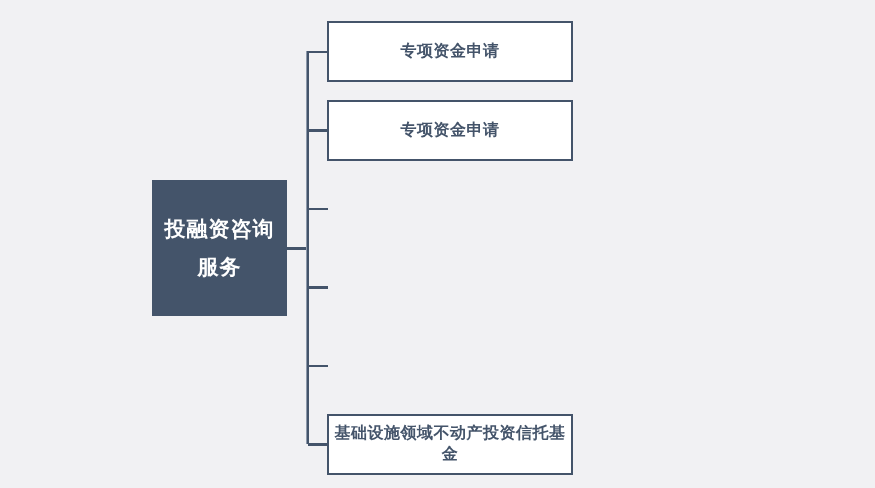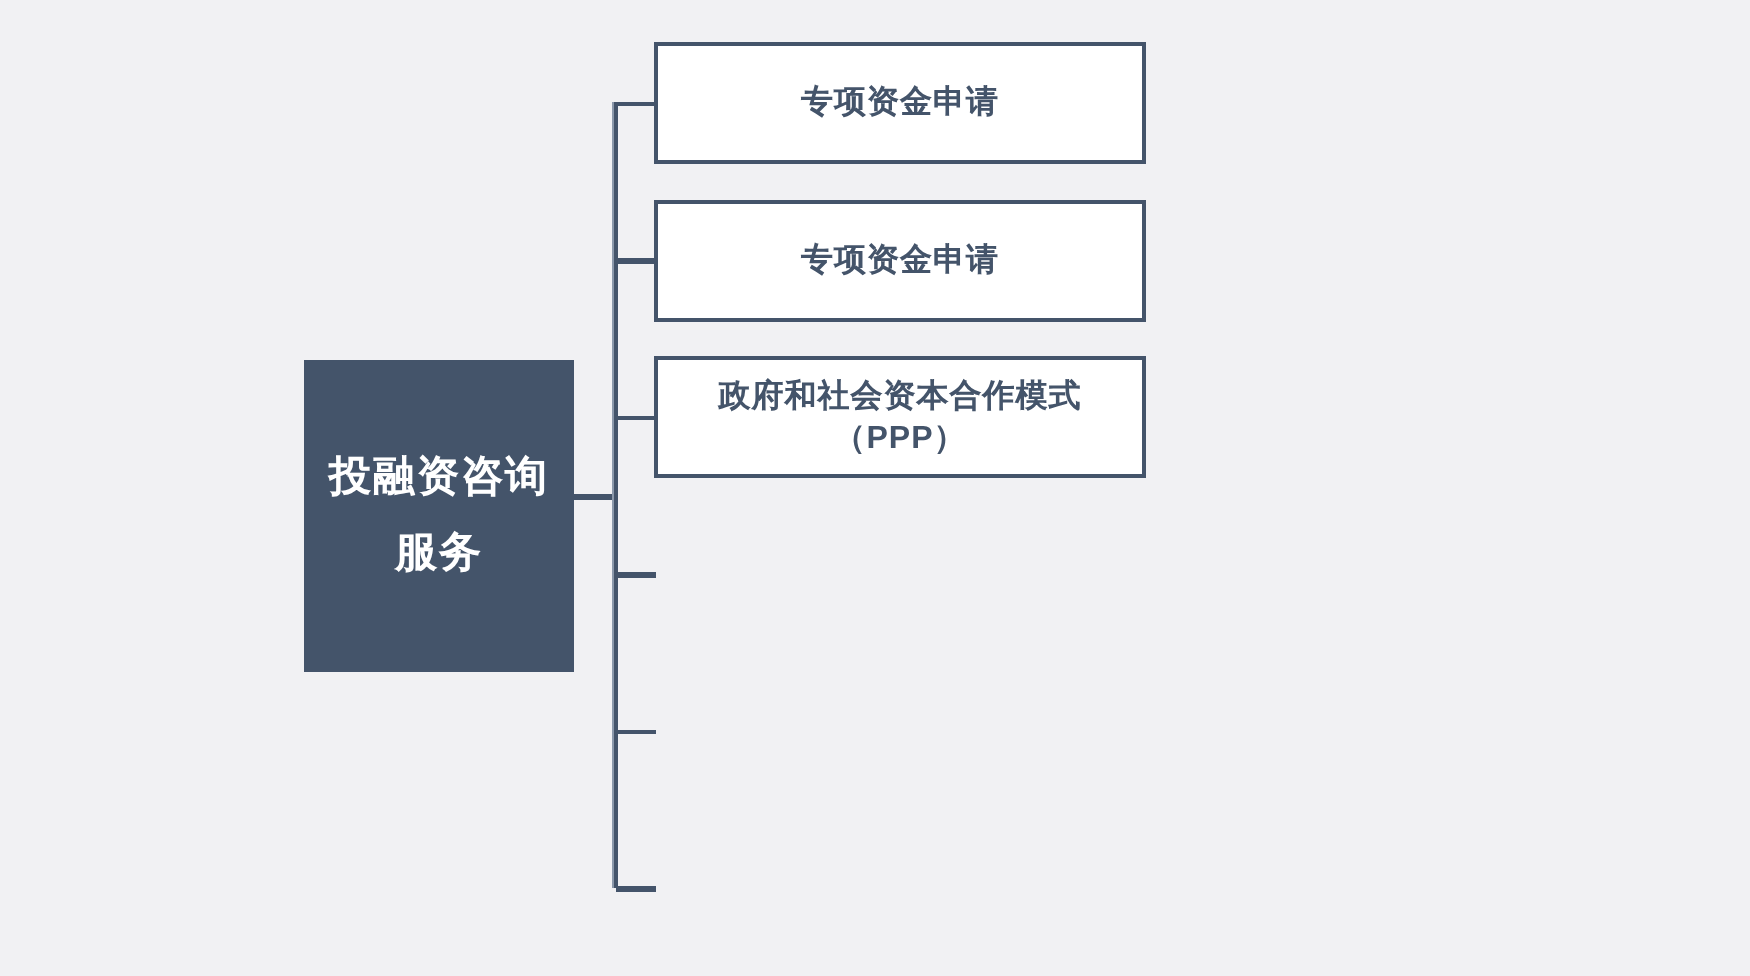--- a/index.html
+++ b/index.html
@@ -15,21 +15,21 @@
     width: 875px;
     height: 488px;
     background: var(--bg, #F1F1F3);
     overflow: hidden;
   }
   .root-node {
     position: absolute;
     left: 152px;
     top: 180px;
     width: 135px;
-    height: 156px;
+    height: 136px;
     background: var(--node-fill, #44546A);
     color: var(--node-text, #FFFFFF);
     display: flex;
     align-items: center;
     justify-content: center;
     text-align: center;
     font-size: 21px;
     font-weight: bold;
     line-height: 38px;
     letter-spacing: 1px;
@@ -89,18 +89,18 @@
   <div class="connector branch-link" style="top:129px"></div>
   <div class="connector branch-link" style="top:207.5px"></div>
   <div class="connector branch-link" style="top:286px"></div>
   <div class="connector branch-link" style="top:364.5px"></div>
   <div class="connector branch-link" style="top:443px"></div>
 
   <div class="branch-box" style="top:21px">专项资金申请</div>
 
   <div class="branch-box" style="top:99.5px">专项资金申请</div>
 
-  <div class="branch-box" style="top:178px">政府和社会资本合作模式（PPP）</div>
 
 
 
+  <div class="branch-box" style="top:413.5px">基础设施领域不动产投资信托基金</div>
 
 </div>
 
 </body></html>

